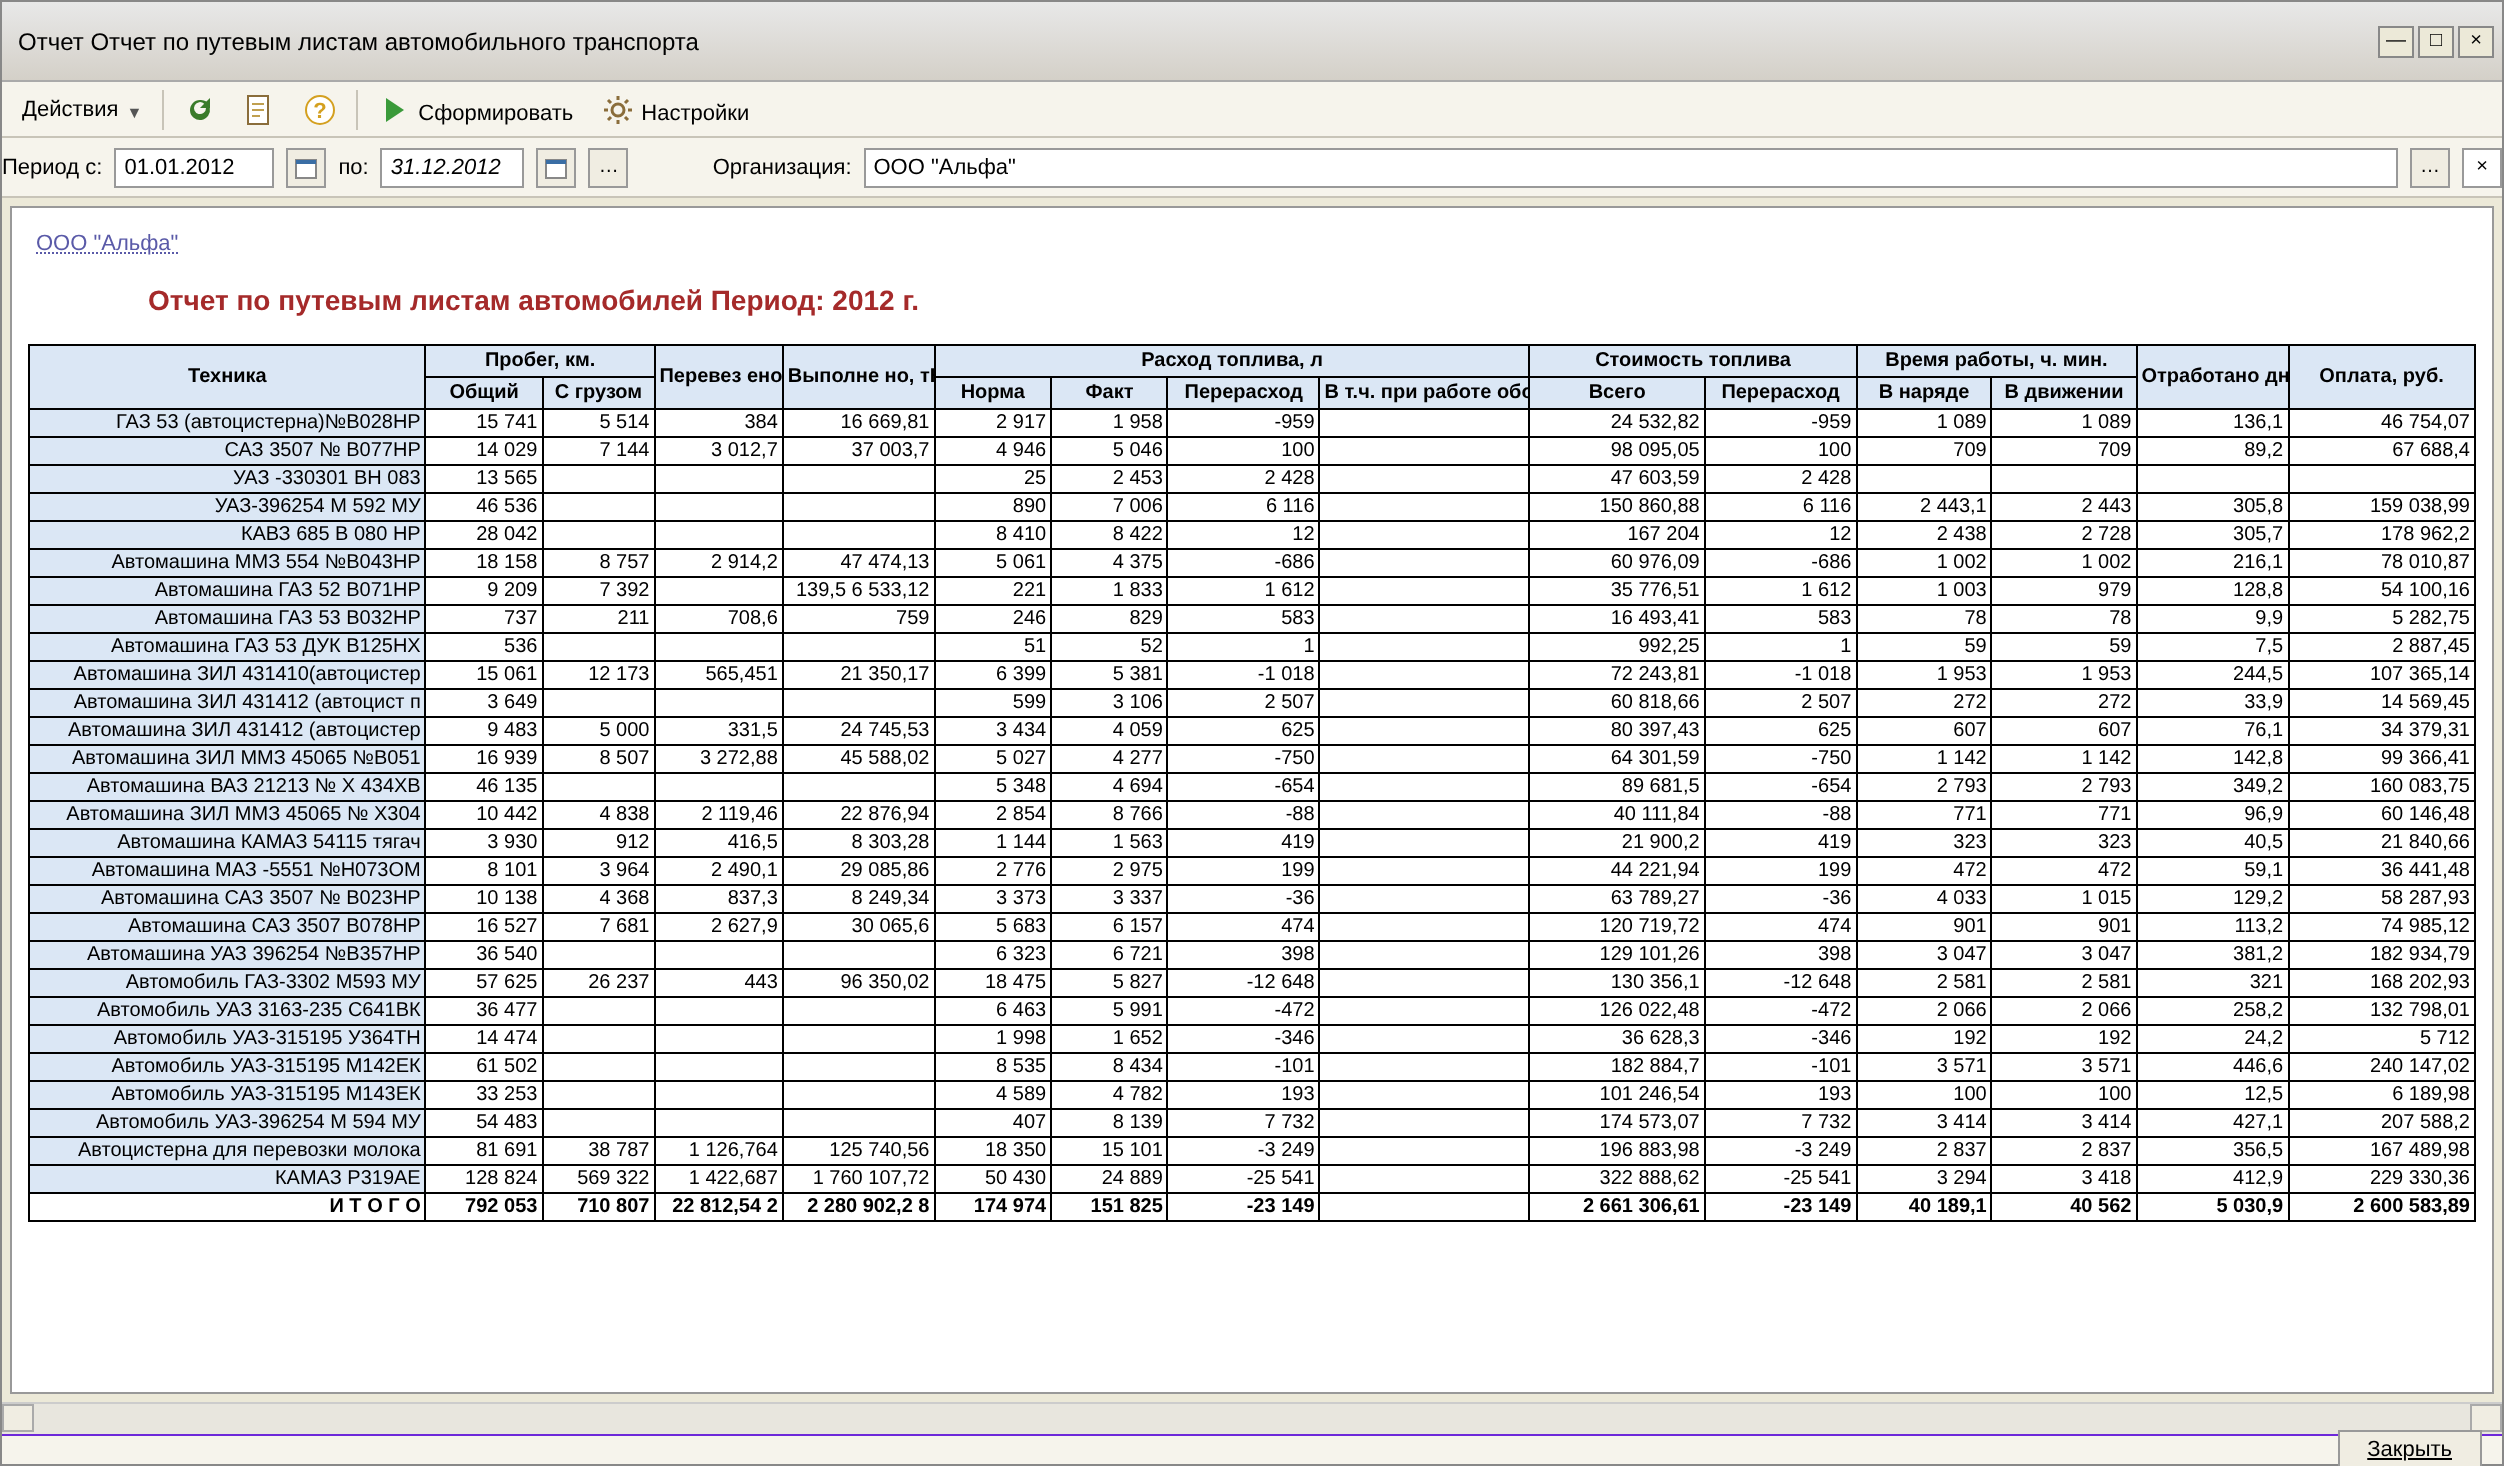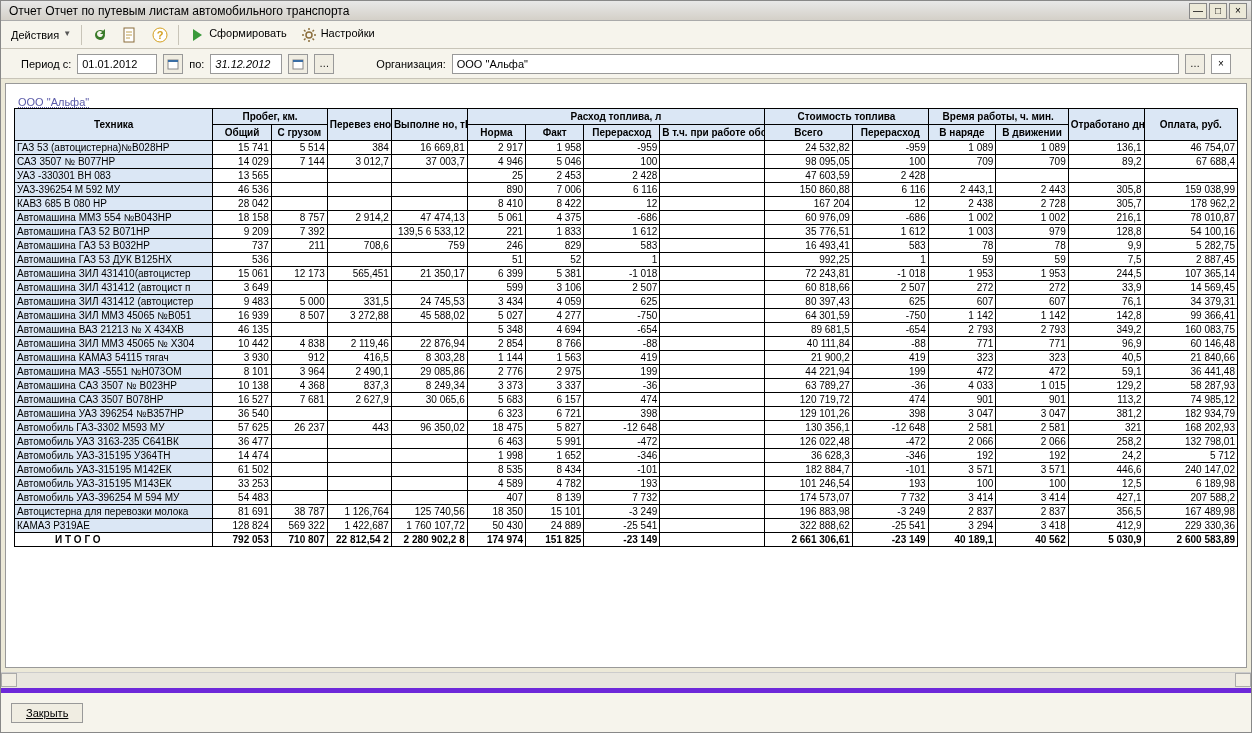--- a/index.html
+++ b/index.html
@@ -12,21 +12,21 @@
   }
   .window {
     display: flex;
     flex-direction: column;
     height: 733px;
     width: 1252px;
     background: #ece9d8;
     border: 1px solid #888;
   }
   .titlebar {
-    height: 20px;
+    height: 40px;
     background: linear-gradient(#e8e8e8, #d4d0c8);
     display: flex;
     align-items: center;
     padding: 0 4px;
     border-bottom: 1px solid #aaa;
   }
   .titlebar-text { flex: 1; font-size: 12px; padding-left: 4px; }
   .titlebar-btns { display: flex; gap: 2px; }
   .titlebar-btn {
     width: 18px; height: 16px;
@@ -39,33 +39,33 @@
   .toolbar {
     height: 28px;
     background: #f6f4ec;
     border-bottom: 1px solid #c8c4b8;
     display: flex;
     align-items: center;
     padding: 0 6px;
     gap: 6px;
   }
   .toolbar-btn {
-    display: flex; align-items: flex-start; gap: 4px;
+    display: flex; align-items: flex-end; gap: 4px;
     padding: 2px 4px;
     cursor: pointer;
     border-radius: 2px;
   }
   .toolbar-sep { width: 1px; height: 20px; background: #c8c4b8; }
   .dropdown-arrow { font-size: 8px; color: #555; }
   .icon { width: 16px; height: 16px; display: inline-block; }
   .param-bar {
     height: 30px;
     display: flex;
     align-items: center;
-    padding: 0 20px;
+    padding: 0 0;
     gap: 6px;
     border-bottom: 1px solid #c8c4b8;
     background: #f6f4ec;
   }
   .param-input {
     height: 20px;
     border: 1px solid #999;
     padding: 0 4px;
     background: #fff;
     font-size: 11px;
@@ -110,29 +110,30 @@
     white-space: nowrap;
   }
   table.report th {
     background: #dbe7f5;
     text-align: center;
     font-weight: bold;
     font-size: 10px;
     padding: 2px;
   }
   table.report td { text-align: right; }
-  table.report td.name { text-align: left; background: #dbe7f5; }
+  table.report td.name { text-align: right; background: #dbe7f5; }
   table.report tr.total td { font-weight: bold; }
   table.report tr.total td.name { background: #fff; font-weight: bold; padding-left: 40px; }
   .footer {
-    height: 44px;
+    height: 15px;
     background: #f6f4ec;
-    border-top: 5px solid #6d28d9;
+    border-top: 1px solid #6d28d9;
     display: flex;
     align-items: center;
+    justify-content: flex-end;
     padding: 0 10px;
   }
   .close-btn {
     padding: 3px 14px;
     border: 1px solid #999;
     background: #f0ede2;
     cursor: pointer;
     text-decoration: underline;
   }
   .scrollbar-bottom {
@@ -223,20 +224,21 @@
     <span>Организация:</span>
     <input class="param-input" style="flex: 1 1 0%;" value="ООО &quot;Альфа&quot;">
     <div class="small-btn">…</div>
     <div class="small-btn" style="background:#fff">×</div>
   </div>
 
   <div class="report-area">
     <div style="margin:4px 0 0 4px">
       <span class="org-link">ООО "Альфа"</span>
     </div>
+    <div class="report-title">Отчет по путевым листам автомобилей  Период: 2012 г.</div>
 
     <table class="report">
       <colgroup>
         <col style="width:170px">
           <col style="width:50px">
           <col style="width:48px">
         <col style="width:55px">
           <col style="width:65px">
           <col style="width:50px">
         <col style="width:50px">

